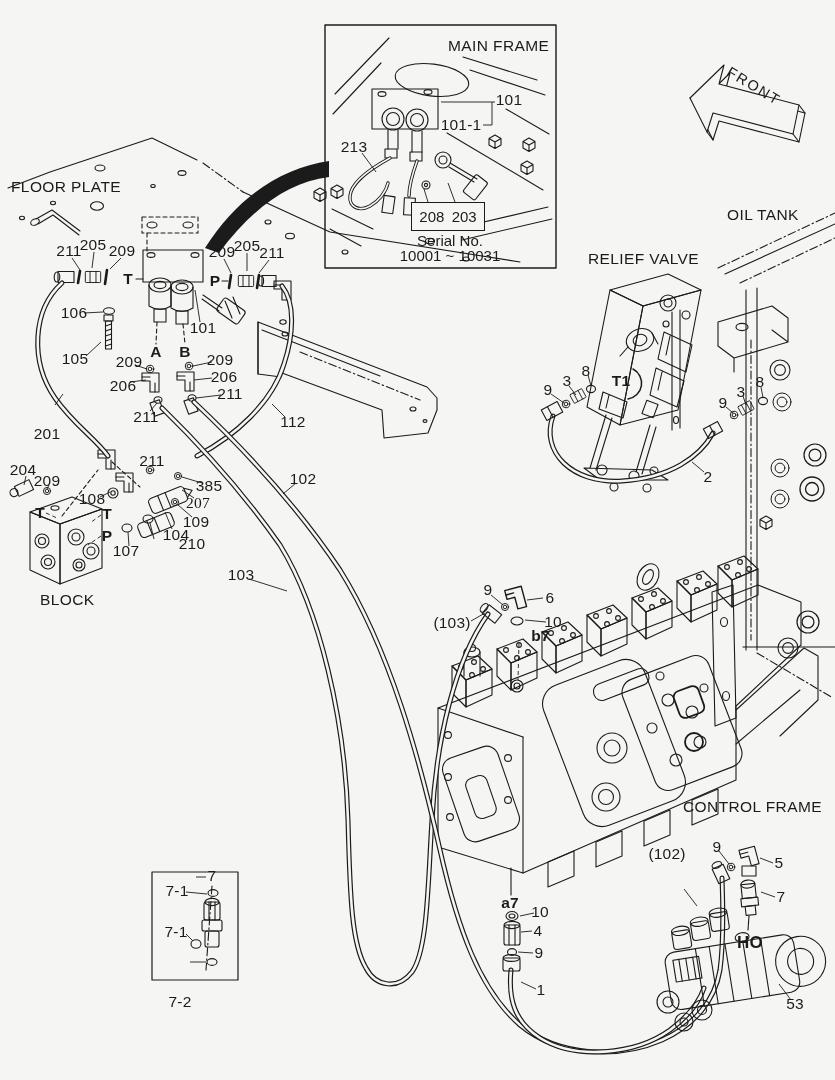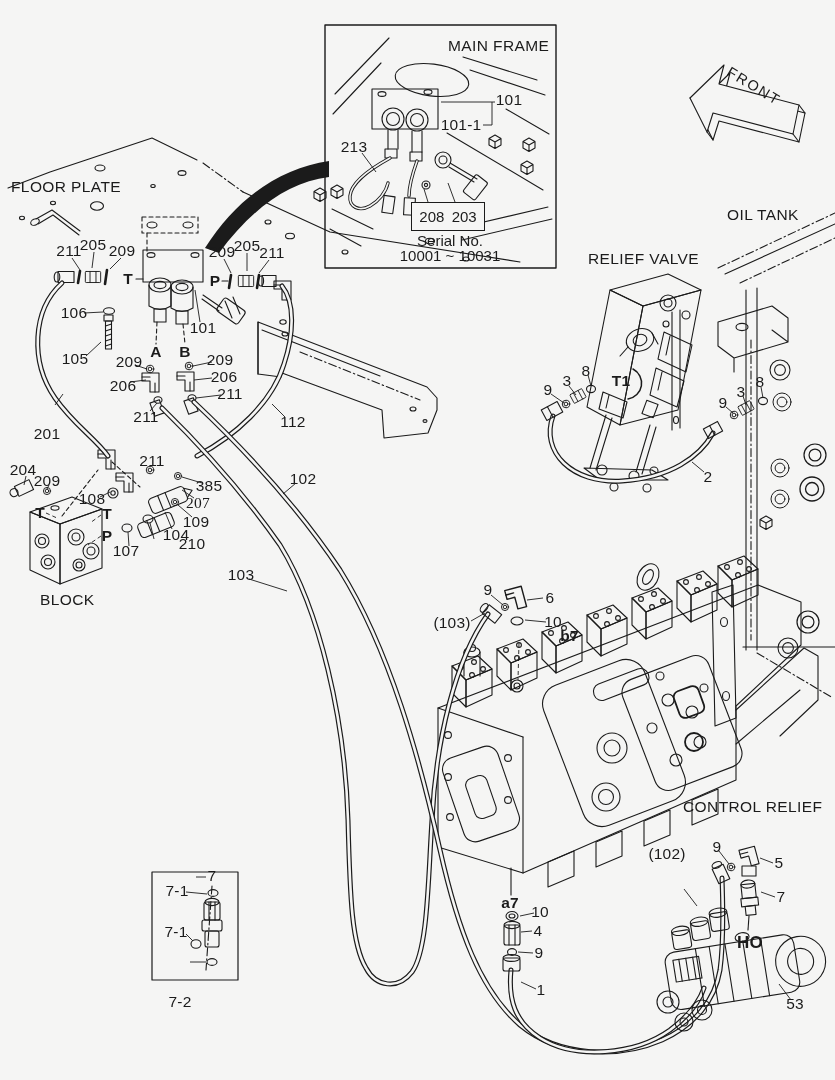--- a/index.html
+++ b/index.html
@@ -528,21 +528,21 @@
   <line x1="186" y1="892" x2="207" y2="894"></line>
         <line x1="186" y1="934" x2="193" y2="941"></line>
         <line x1="190" y1="962" x2="206" y2="962"></line>
 </g>
 </svg>
 
 <div class="ttl" style="left:11px;top:178px;">FLOOR PLATE</div>
 <div class="ttl" style="left:448px;top:37px;">MAIN FRAME</div>
 <div class="ttl" style="left:727px;top:206px;">OIL TANK</div>
 <div class="ttl" style="left:588px;top:250px;">RELIEF VALVE</div>
-<div class="ttl" style="left:683px;top:798px;">CONTROL RELIEF</div>
+<div class="ttl" style="left:683px;top:798px;">CONTROL FRAME</div>
 <div class="ttl" style="left:40px;top:591px;">BLOCK</div>
 <div class="front-txt">FRONT</div>
 
 <div class="refbox">
   <span>208</span>
   <span>203</span>
 </div>
 <div class="serial" style="left:405px;top:232px;width:90px;">Serial No.</div>
 <div class="serial" style="left:398px;top:247px;width:104px;">10001 ~ 10031</div>
 
@@ -591,21 +591,21 @@
       <span class="co" style="left: 586px; top: 371px;">8</span>
       <span class="co b" style="left: 621px; top: 381px;">T1</span>
       <span class="co" style="left: 723px; top: 403px;">9</span>
       <span class="co" style="left: 741px; top: 392px;">3</span>
       <span class="co" style="left: 760px; top: 382px;">8</span>
       <span class="co" style="left: 708px; top: 477px;">2</span>
       <span class="co" style="left: 488px; top: 590px;">9</span>
       <span class="co" style="left: 550px; top: 598px;">6</span>
       <span class="co" style="left: 452px; top: 623px;">(103)</span>
       <span class="co" style="left: 553px; top: 622px;">10</span>
-      <span class="co b" style="left: 548px; top: 636px; padding-left: 43px;">b7</span>
+      <span class="co b" style="left: 519px; top: 636px; padding-left: 43px;">b7</span>
       <span class="co" style="left: 717px; top: 847px;">9</span>
       <span class="co" style="left: 779px; top: 863px;">5</span>
       <span class="co" style="left: 667px; top: 854px;">(102)</span>
       <span class="co" style="left: 781px; top: 897px;">7</span>
       <span class="co b" style="font-size: 17px; left: 750px; top: 942px;">HO</span>
       <span class="co" style="left: 795px; top: 1004px;">53</span>
       <span class="co b" style="left: 510px; top: 903px;">a7</span>
       <span class="co" style="left: 540px; top: 912px;">10</span>
       <span class="co" style="left: 538px; top: 931px;">4</span>
       <span class="co" style="left: 539px; top: 953px;">9</span>

